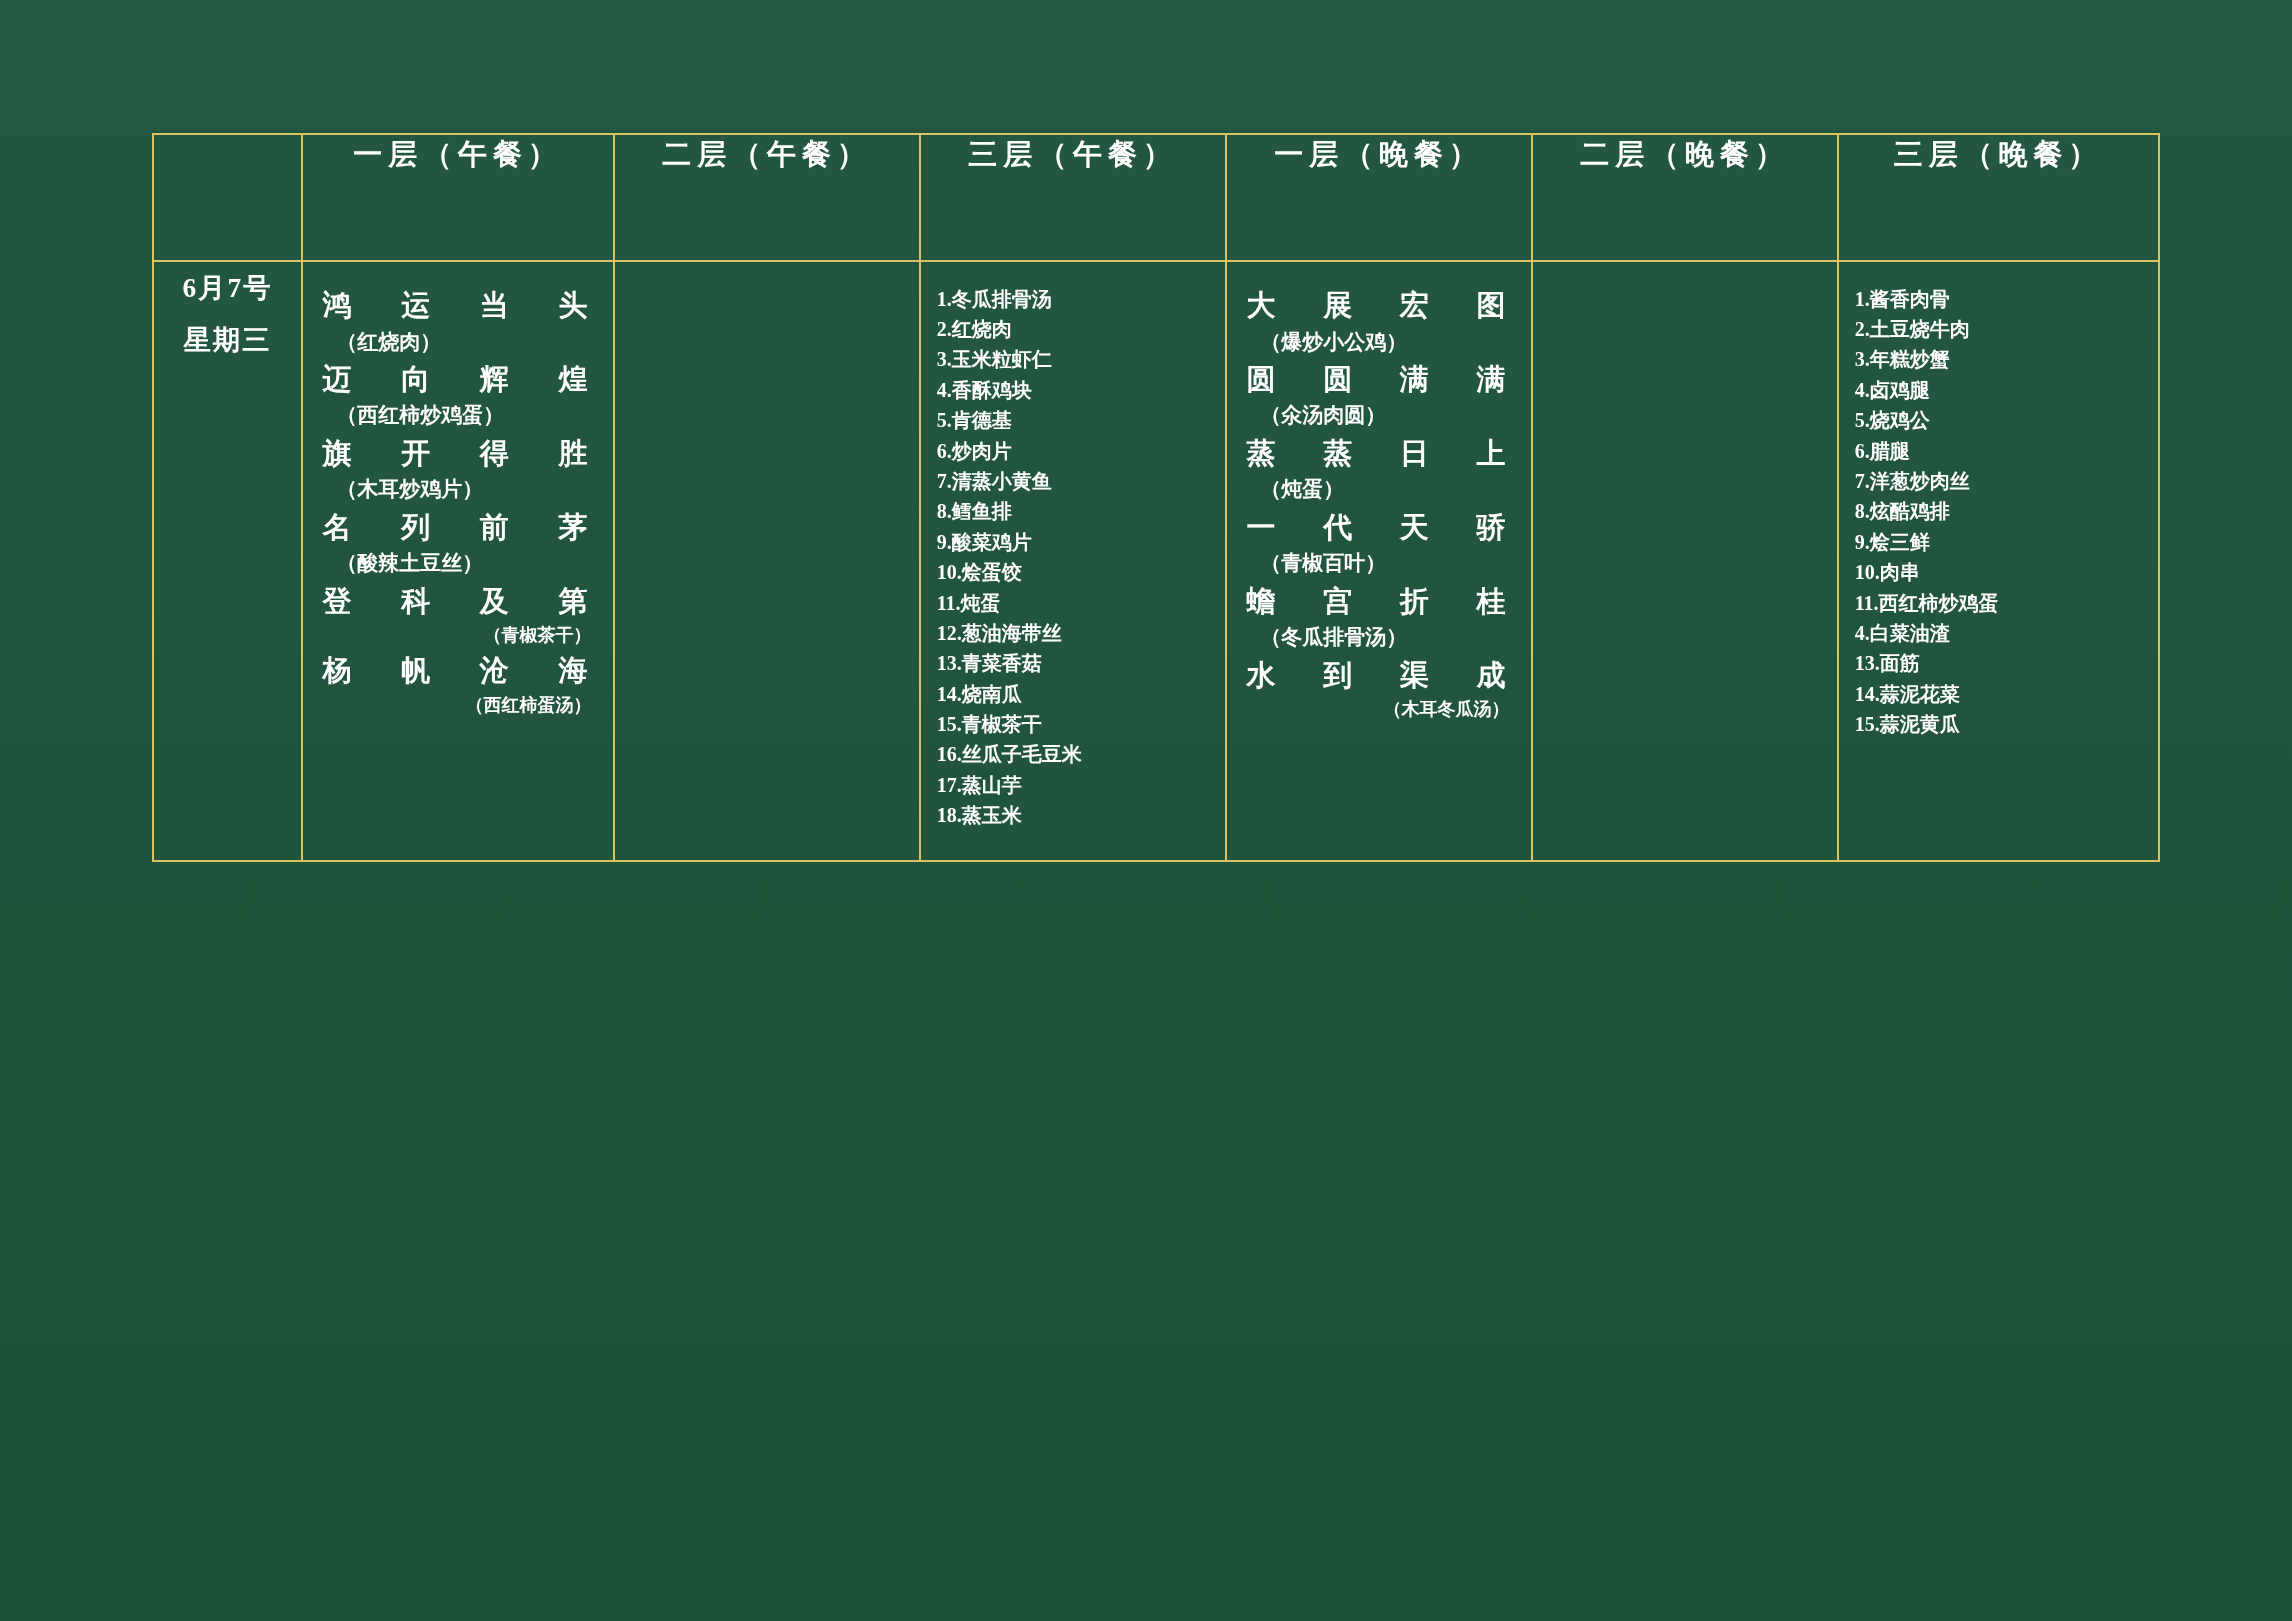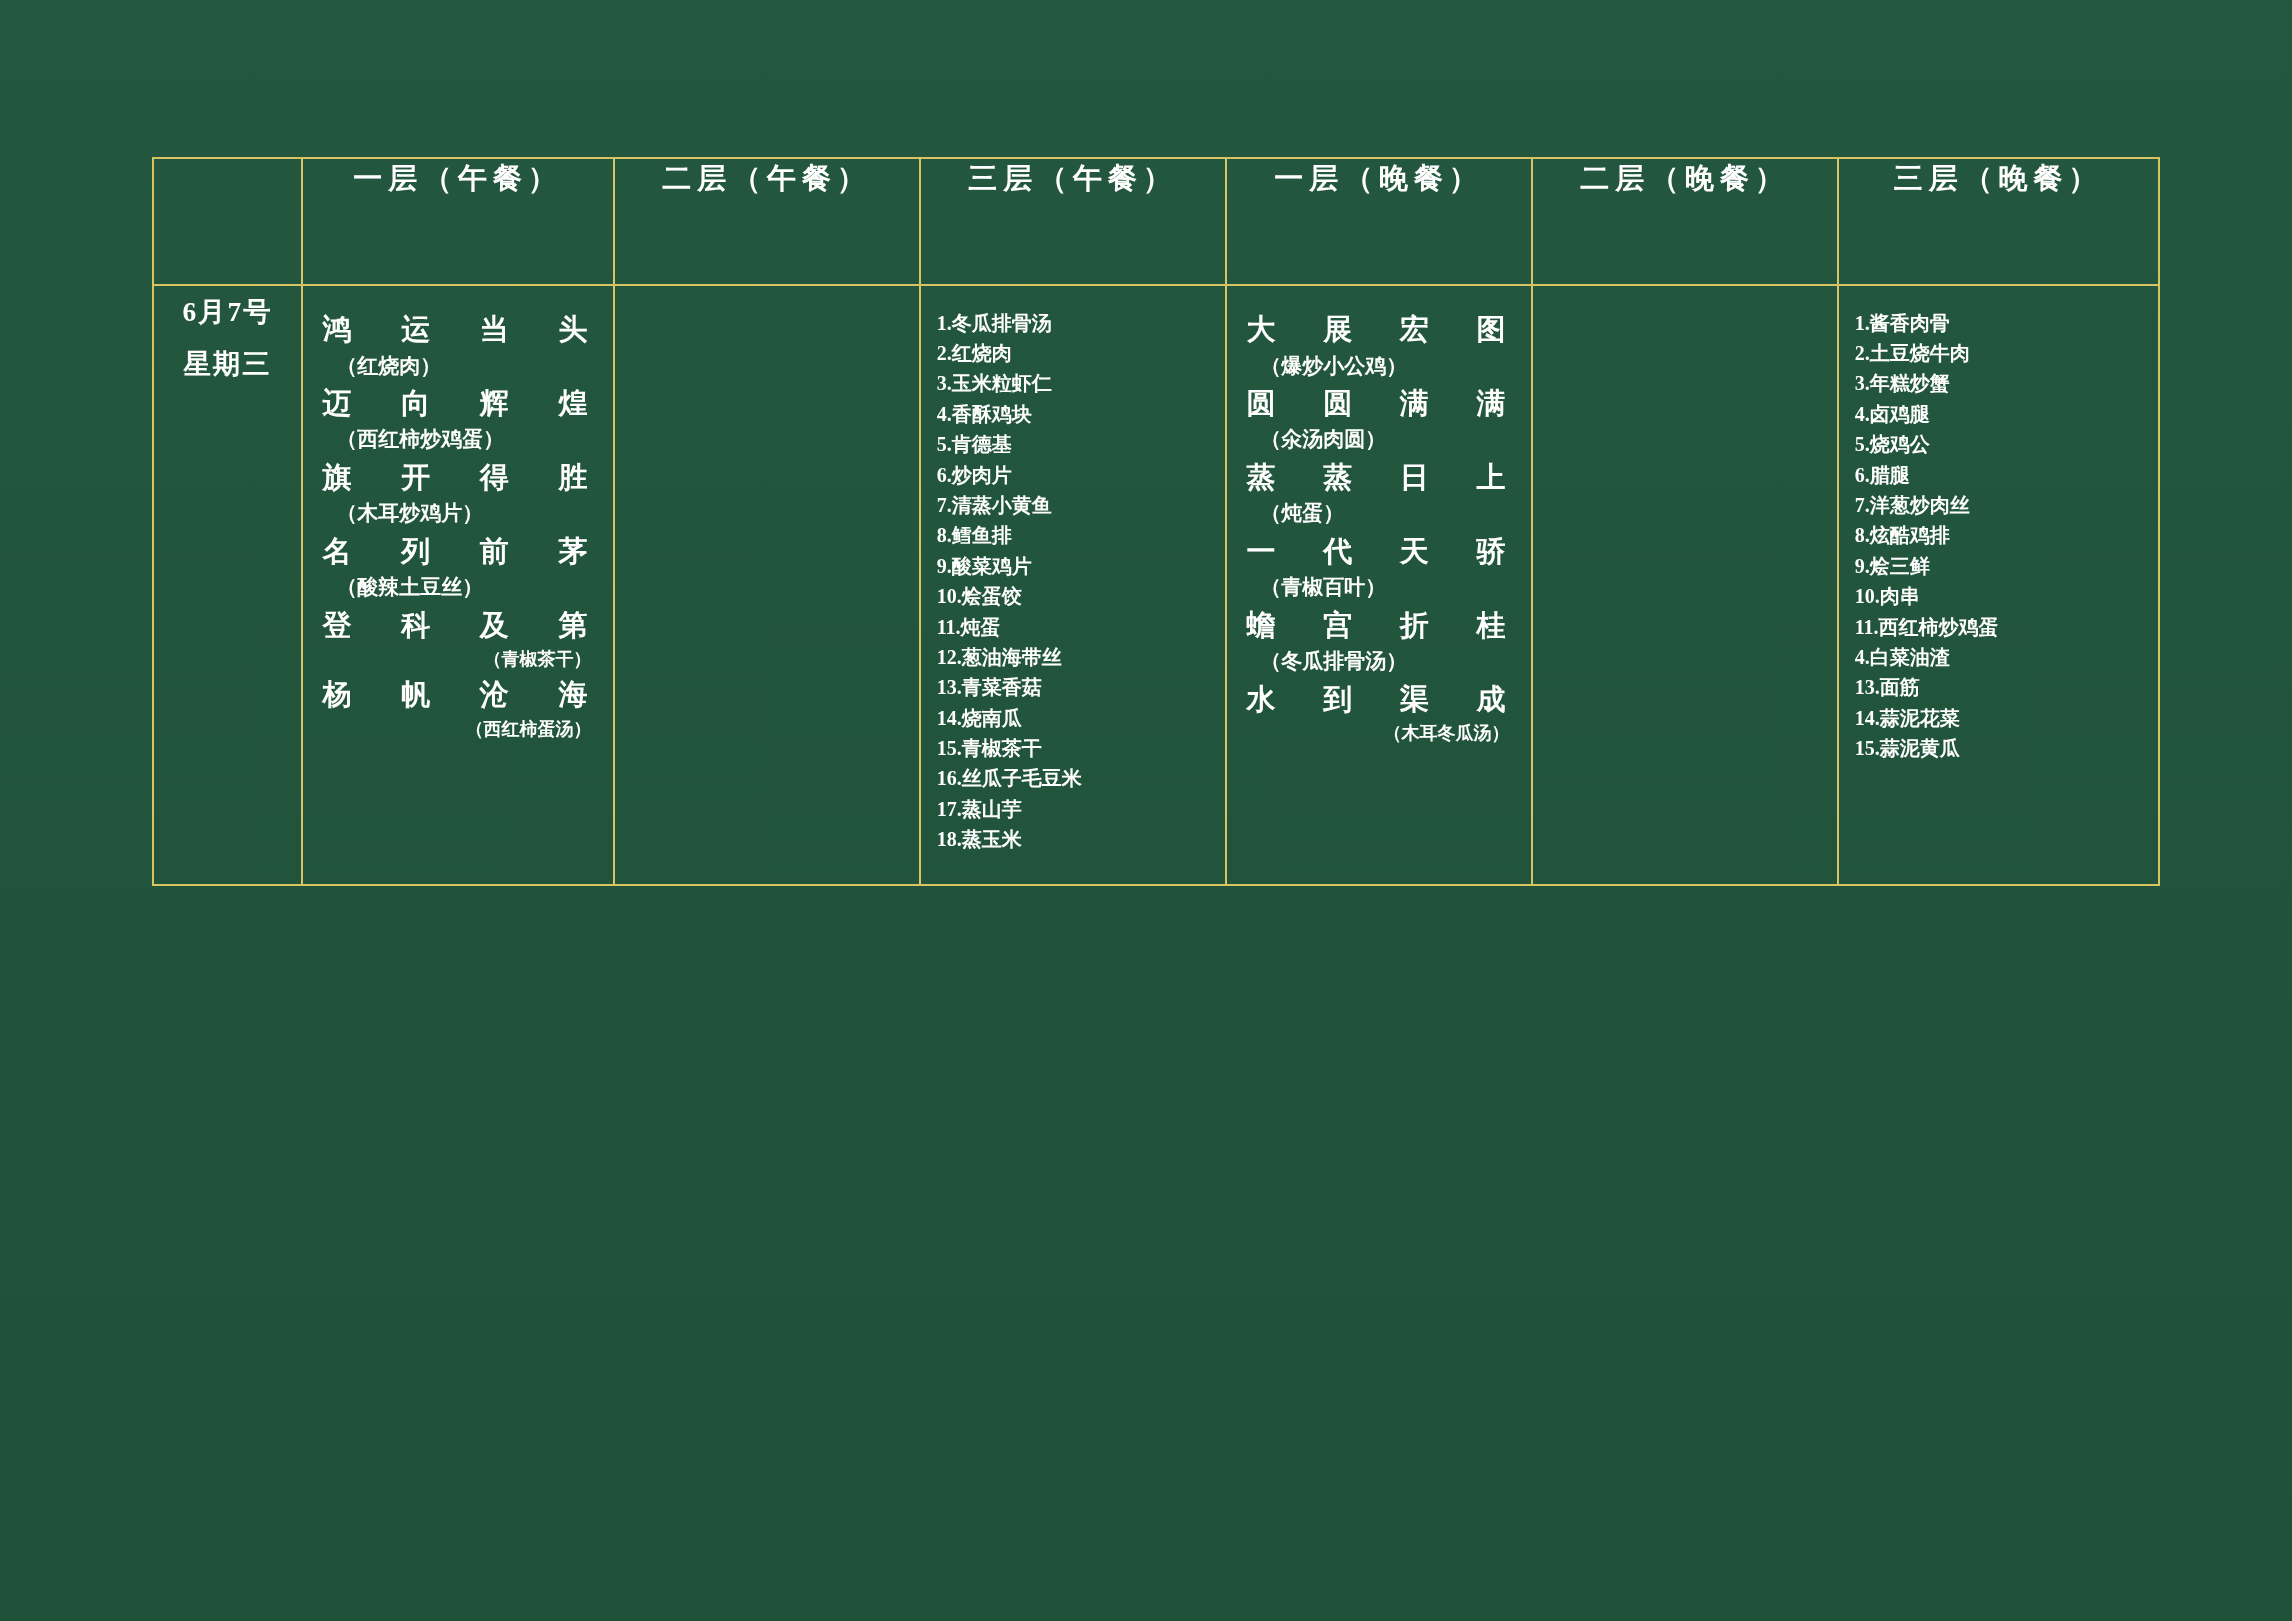--- a/index.html
+++ b/index.html
@@ -32,21 +32,21 @@
     letter-spacing: 9.8px;
     color: rgba(255,255,255,0.10);
     white-space: nowrap;
     pointer-events: none;
     font-family: "Liberation Serif", "DejaVu Serif", serif;
     z-index: 3;
   }
   .table-wrap {
     position: absolute;
     left: 152px;
-    top: 157px;
+    top: 133px;
     width: 2004px;
     z-index: 2;
   }
   table.menu {
     border-collapse: collapse;
     width: 100%;
     table-layout: fixed;
   }
   table.menu th, table.menu td {
     border: 2px solid #d8c463;

